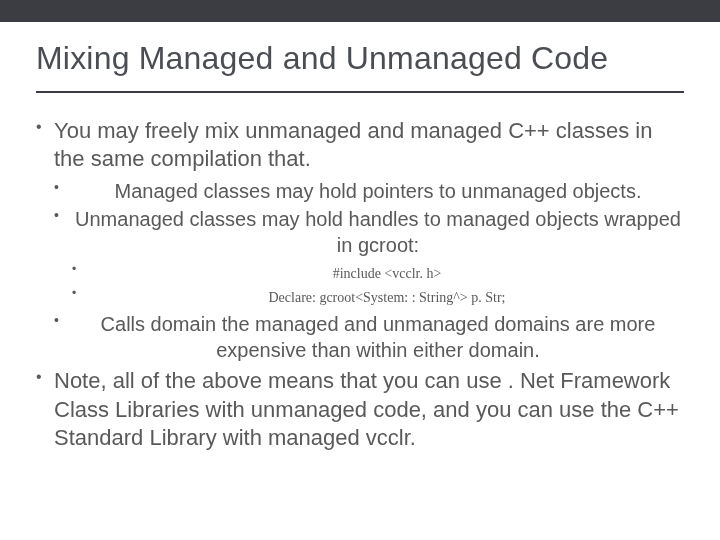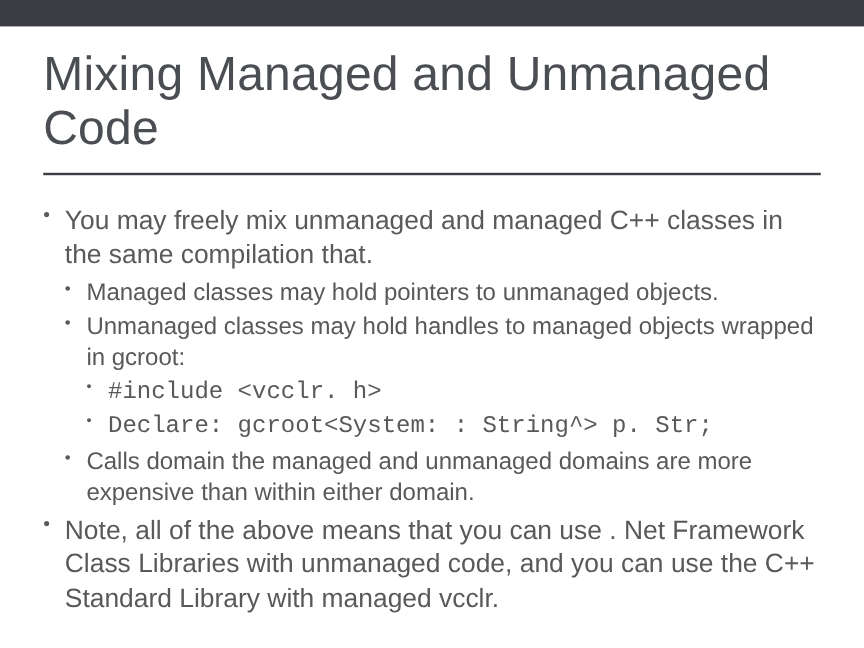--- a/index.html
+++ b/index.html
@@ -11,21 +11,21 @@
   }
   .topbar {
     height: 22px;
     background: #3b3d42;
   }
   .slide {
     padding: 18px 36px 0 36px;
   }
   .title {
     color: #4a4d52;
-    font-size: 40px;
+    font-size: 32px;
     font-weight: 400;
     letter-spacing: 0.2px;
     padding-bottom: 14px;
     border-bottom: 2.5px solid #3b3d42;
     margin-bottom: 24px;
   }
   ul { list-style: none; }
   .lvl1 > li {
     position: relative;
     padding-left: 18px;
@@ -45,20 +45,21 @@
   .lvl2 {
     margin-top: 6px;
   }
   .lvl2 > li {
     position: relative;
     padding-left: 18px;
     font-size: 20px;
     line-height: 1.28;
     margin-bottom: 2px;
     color: #595959;
+    text-align: center;
   }
   .lvl2 > li::before {
     content: "•";
     position: absolute;
     left: 0;
     top: 0;
     font-size: 14px;
     color: #595959;
   }
   .lvl3 {
@@ -75,22 +76,22 @@
   }
   .lvl3 > li::before {
     content: "•";
     position: absolute;
     left: 0;
     top: 0;
     font-size: 12px;
     color: #595959;
   }
   .code {
-    font-family: Liberation Mono, monospace;
-    font-size: 20px;
+    font-family: Liberation Serif, serif;
+    font-size: 14px;
   }
 </style>
 </head>
 <body>
 
 <div class="topbar"></div>
 
 <div class="slide">
   <h1 class="title">Mixing Managed and Unmanaged Code</h1>
 

